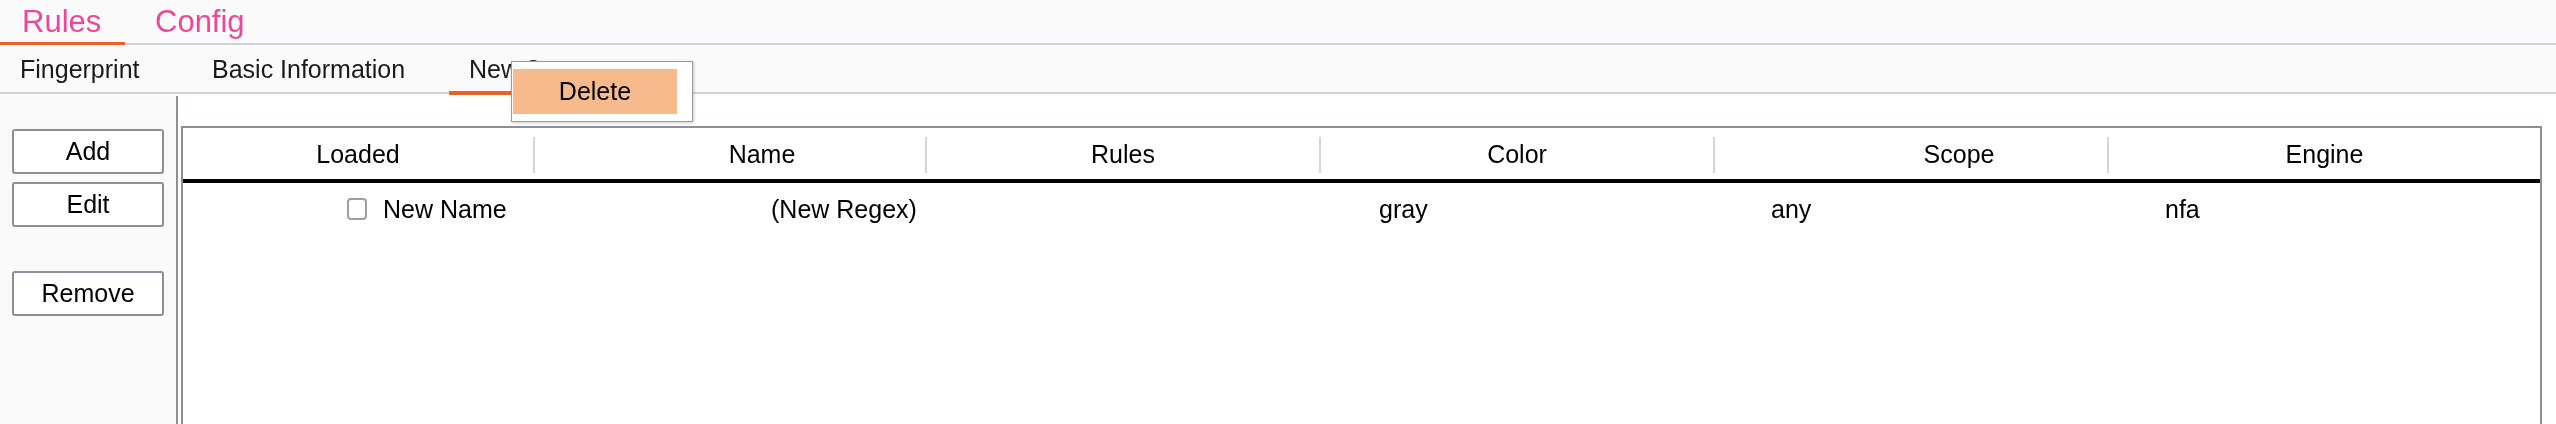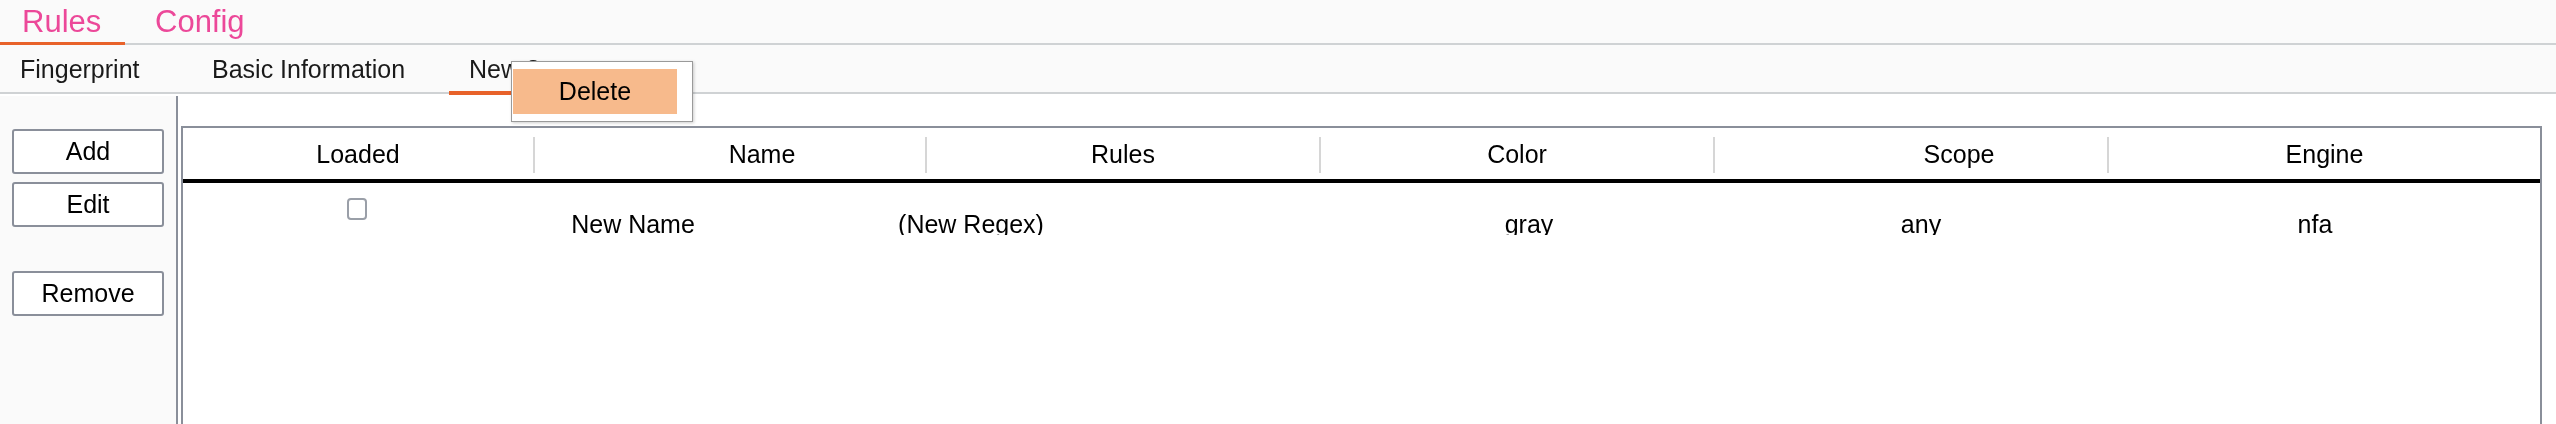--- a/index.html
+++ b/index.html
@@ -182,21 +182,21 @@
   .td {
     position: absolute;
     top: 0;
     height: 52px;
     line-height: 52px;
     font-size: 25px;
     color: #000000;
     white-space: nowrap;
     cursor: default;
   }
-  .td-left { text-align: center; margin-top: 15px; }
+  .td-left { text-align: left; }
   .cell-checkbox {
     position: absolute;
     width: 20px; height: 22px;
     border: 2px solid #9a9fa8;
     border-radius: 4px;
     background: #ffffff;
     box-sizing: border-box;
     cursor: default;
   }
   .table-body-fill {

